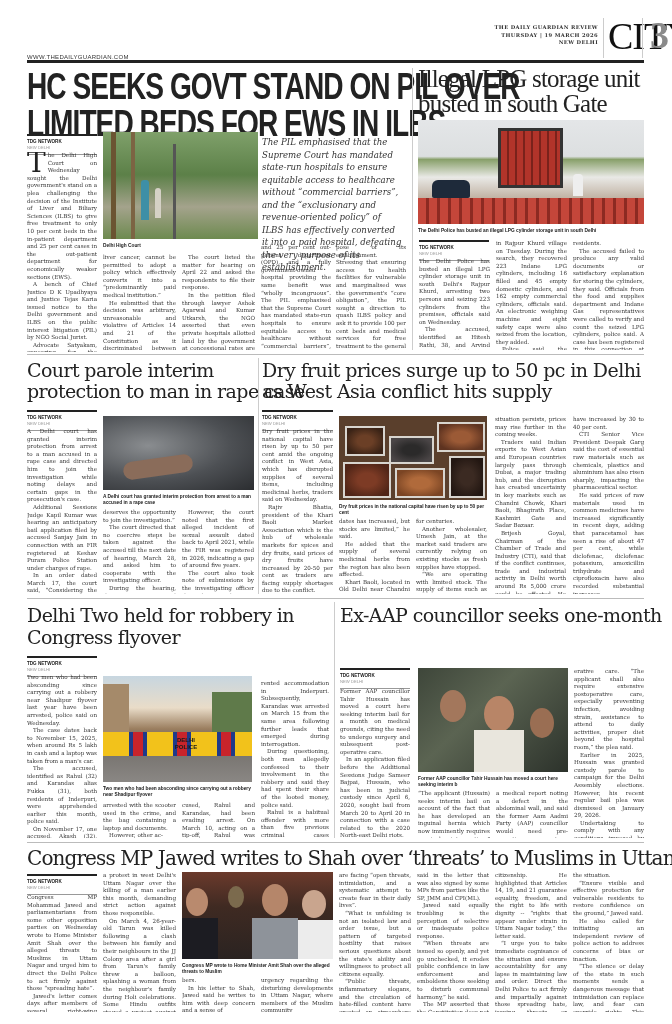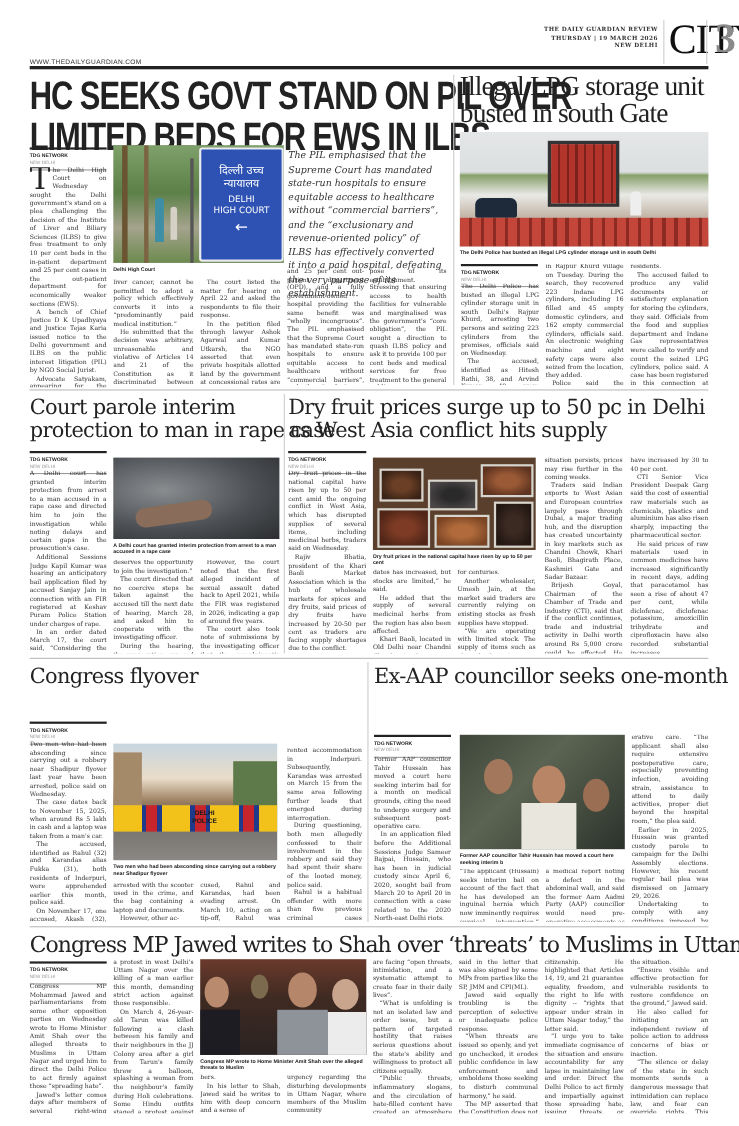--- a/index.html
+++ b/index.html
@@ -48,27 +48,20 @@
   <p class="drop" style="text-indent:0">The Delhi High Court on Wednesday sought the Delhi government's stand on a plea challenging the decision of the Institute of Liver and Biliary Sciences (ILBS) to give free treatment to only 10 per cent beds in the in-patient department and 25 per cent cases in the out-patient department for economically weaker sections (EWS).</p>
   <p>A bench of Chief Justice D K Upadhyaya and Justice Tejas Karia issued notice to the Delhi government and ILBS on the public interest litigation (PIL) by NGO Social Jurist.</p>
   <p>Advocate Satyakam, appearing for the petitioner, submitted that ILBS, a premier government-funded public healthcare institution specialising in serious liver diseases such as hepatitis, cirrhosis and</p>
 </div>
 <div class="abs photo" style="left:103px;top:132px;width:155px;height:107px;background:linear-gradient(180deg,#7fa06a 0%,#5c8048 40%,#a4a38c 70%,#6d8a4f 100%)">
   <div style="position:absolute;left:8px;top:0;width:5px;height:107px;background:#6b5432"></div>
   <div style="position:absolute;left:28px;top:0;width:4px;height:107px;background:#7c6443"></div>
   <div style="position:absolute;left:38px;top:48px;width:8px;height:40px;background:#3e8fa6;border-radius:3px 3px 0 0"></div>
   <div style="position:absolute;left:52px;top:56px;width:6px;height:30px;background:#d5d1c6;border-radius:3px 3px 0 0"></div>
   <div style="position:absolute;left:70px;top:12px;width:3px;height:95px;background:#555"></div>
-  <div style="position:absolute;left:78px;top:2px;width:77px;height:104px;background:#2d52b3;border:2px solid #e8eaf0;border-radius:3px;color:#fff;text-align:center;font-family:'DejaVu Sans',sans-serif">
-    <div style="margin-top:14px;font-size:10px;line-height:12px">दिल्ली उच्च</div>
-    <div style="font-size:10px;line-height:12px">न्यायालय</div>
-    <div style="font-size:8px;line-height:10px;margin-top:3px">DELHI</div>
-    <div style="font-size:8px;line-height:10px">HIGH COURT</div>
-    <div style="font-size:14px;line-height:16px;margin-top:2px">←</div>
-  </div>
 </div>
 <div class="abs caption" style="left:103px;top:243px">Delhi High Court</div>
 <div class="abs pull" style="left:262px;top:136px;width:140px">The PIL emphasised that the Supreme Court has mandated state-run hospitals to ensure equitable access to healthcare without “commercial barriers”, and the “exclusionary and revenue-oriented policy” of ILBS has effectively converted it into a paid hospital, defeating the very purpose of its establishment.</div>
 <div class="abs col" style="left:103px;top:254px;width:73px;height:96px">
   <p style="text-indent:0">liver cancer, cannot be permitted to adopt a policy which effectively converts it into a “predominantly paid medical institution.”</p>
   <p>He submitted that the decision was arbitrary, unreasonable and violative of Articles 14 and 21 of the Constitution as it discriminated between affluent and indigent patients by denying the latter's constitutional right to access affordable and timely healthcare.</p>
 </div>
 <div class="abs col" style="left:182px;top:254px;width:73px;height:96px">
   <p>The court listed the matter for hearing on April 22 and asked the respondents to file their response.</p>
   <p>In the petition filed through lawyer Ashok Agarwal and Kumar Utkarsh, the NGO asserted that even private hospitals allotted land by the government at concessional rates are required to provide free treatment to EWS patients to the extent of 10 per cent in-patient department (IPD)</p>
@@ -182,20 +175,21 @@
 <div class="abs col" style="left:573px;top:416px;width:71px;height:178px">
   <p style="text-indent:0">have increased by 30 to 40 per cent.</p>
   <p>CTI Senior Vice President Deepak Garg said the cost of essential raw materials such as chemicals, plastics and aluminium has also risen sharply, impacting the pharmaceutical sector.</p>
   <p>He said prices of raw materials used in common medicines have increased significantly in recent days, adding that paracetamol has seen a rise of about 47 per cent, while diclofenac, diclofenac potassium, amoxicillin trihydrate and ciprofloxacin have also recorded substantial increases.</p>
 
 </div>
 
 <div class="abs hr" style="left:27px;top:598px;width:617px"></div>
 
 <div class="abs head-serif" style="left:27px;top:604px;font-size:19px;line-height:22px">
+  <div>Delhi Two held for robbery in</div>
   <div>Congress flyover</div>
 </div>
 <div class="abs byline" style="left:27px;top:656px;width:70px">
   <span>TDG NETWORK</span>
   <span class="loc">NEW DELHI</span>
 </div>
 <div class="abs col" style="left:27px;top:674px;width:70px;height:164px">
   <p style="text-indent:0">Two men who had been absconding since carrying out a robbery near Shadipur flyover last year have been arrested, police said on Wednesday.</p>
   <p>The case dates back to November 15, 2025, when around Rs 5 lakh in cash and a laptop was taken from a man's car.</p>
   <p>The accused, identified as Rahul (32) and Karandas alias Fukka (31), both residents of Inderpuri, were apprehended earlier this month, police said.</p>

